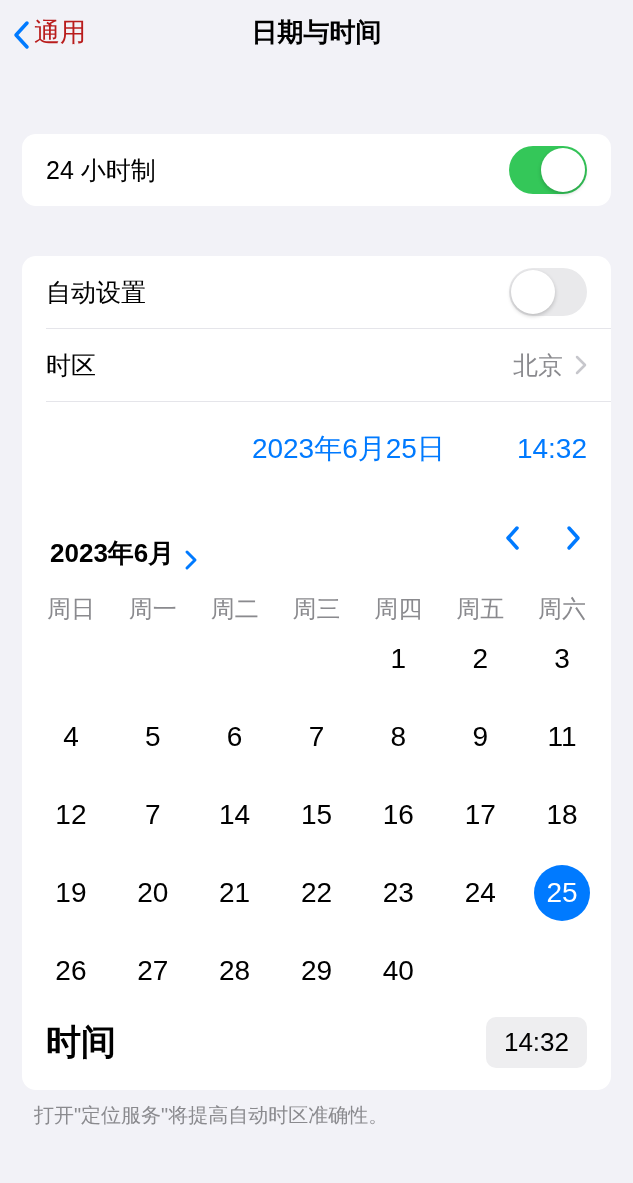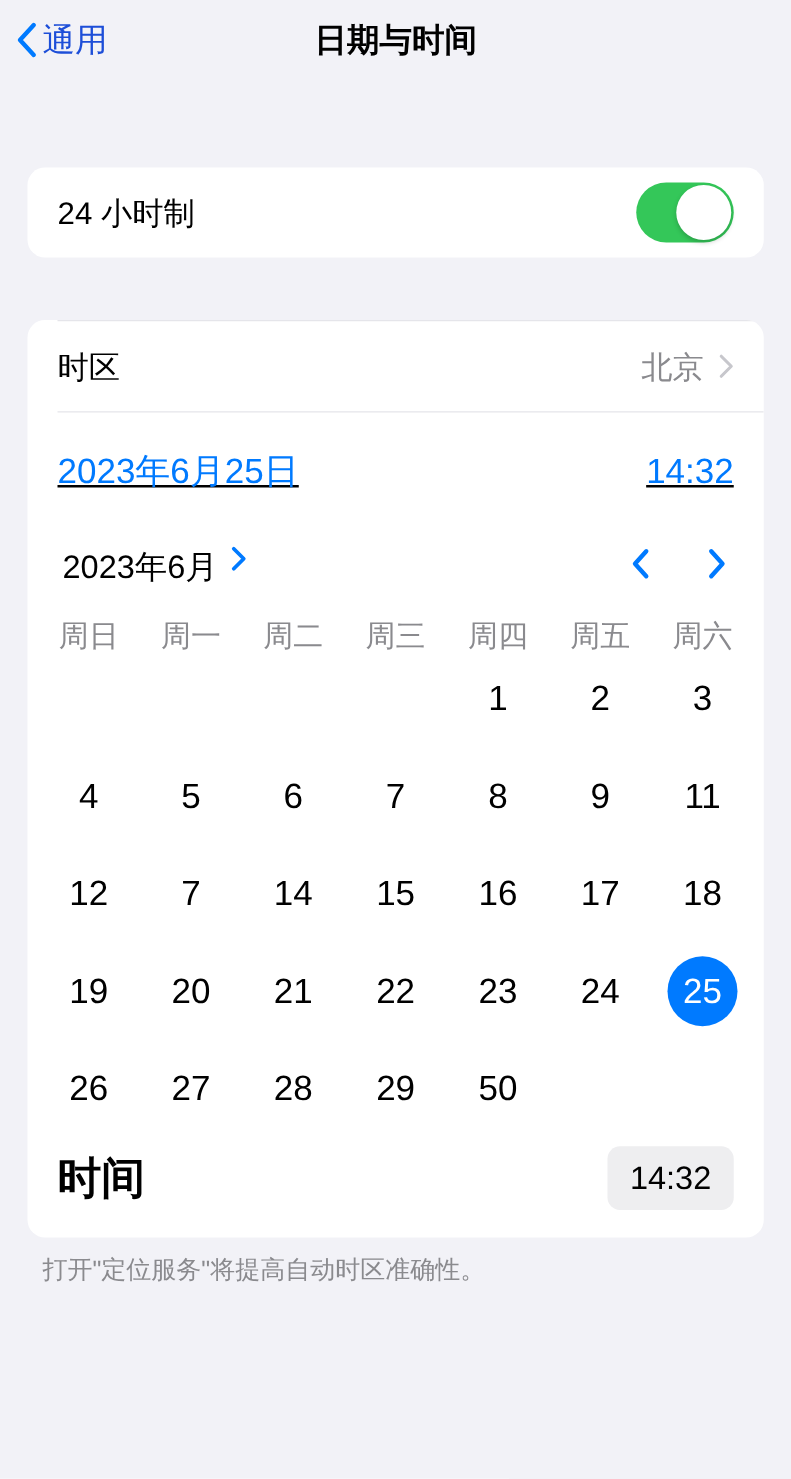--- a/index.html
+++ b/index.html
@@ -11,22 +11,22 @@
     }
     .header {
       position: relative;
       height: 64px;
       display: flex;
       align-items: center;
       padding: 0 12px;
     }
     .back-btn {
       display: flex;
-      align-items: center;
-      color: #1d4ed8;
+      align-items: flex-end;
+      color: #b91c1c;
       font-size: 26px;
       cursor: pointer;
     }
     .back-btn svg { width: 18px; height: 30px; margin-right: 4px; }
     .header-title {
       position: absolute;
       left: 50%;
       transform: translateX(-50%);
       font-size: 26px;
       font-weight: 600;
@@ -77,42 +77,42 @@
     .row-value {
       color: #8a8a8e;
       font-size: 25px;
       display: flex;
       align-items: center;
       margin-left: 23px;
     }
     .chevron-right-svg { width: 12px; height: 20px; margin-left: 12px; }
     .datetime-summary {
       display: flex;
-      justify-content: space-between;
+      justify-content: flex-end;
       align-items: center;
       padding: 28px 24px 18px 24px;
       gap: 72px;
-      text-decoration: underline;
     }
     .datetime-summary span {
       color: #007aff;
       font-size: 28px;
     }
     .calendar-header {
       display: flex;
       align-items: center;
       justify-content: space-between;
       padding: 22px 28px 8px 28px;
     }
     .cal-month-btn {
       display: flex;
-      align-items: flex-start;
+      align-items: flex-end;
       font-size: 26px;
-      font-weight: 400;
-      cursor: pointer;
+      font-weight: 700;
+      cursor: pointer;
+      margin-top: 28px;
     }
     .cal-month-btn svg { width: 14px; height: 22px; margin-left: 10px; }
     .cal-nav {
       display: flex;
       gap: 44px;
     }
     .cal-nav-btn { cursor: pointer; }
     .cal-nav-btn svg { width: 18px; height: 28px; }
     .weekdays {
       display: grid;
@@ -191,20 +191,26 @@
 <div class="section section1">
   <div class="row">
     <div class="row-label">24 小时制</div>
     <div class="toggle on">
       <div class="toggle-knob"></div>
     </div>
   </div>
 </div>
 
 <div class="section section2">
+  <div class="row">
+    <div class="row-label">自动设置</div>
+    <div class="toggle off">
+      <div class="toggle-knob"></div>
+    </div>
+  </div>
   <div class="divider"></div>
   <div class="row">
     <div class="row-label">时区</div>
     <div class="row-value">
       <span>北京</span>
       <svg class="chevron-right-svg" viewBox="0 0 12 20">
         <polyline points="2,2 10,10 2,18" fill="none" stroke="#c7c7cc" stroke-width="2.5" stroke-linecap="round" stroke-linejoin="round"></polyline>
       </svg>
     </div>
   </div>
@@ -328,21 +334,21 @@
       <div class="day-cell">
         <div class="day-num">27</div>
       </div>
       <div class="day-cell">
         <div class="day-num">28</div>
       </div>
       <div class="day-cell">
         <div class="day-num">29</div>
       </div>
       <div class="day-cell">
-        <div class="day-num">50</div>
+        <div class="day-num">40</div>
       </div>
     </div>
 
   <div class="time-row">
     <div class="time-label">时间</div>
     <div class="time-value">14:32</div>
   </div>
 </div>
 
 <div class="footer-note">打开"定位服务"将提高自动时区准确性。</div>

